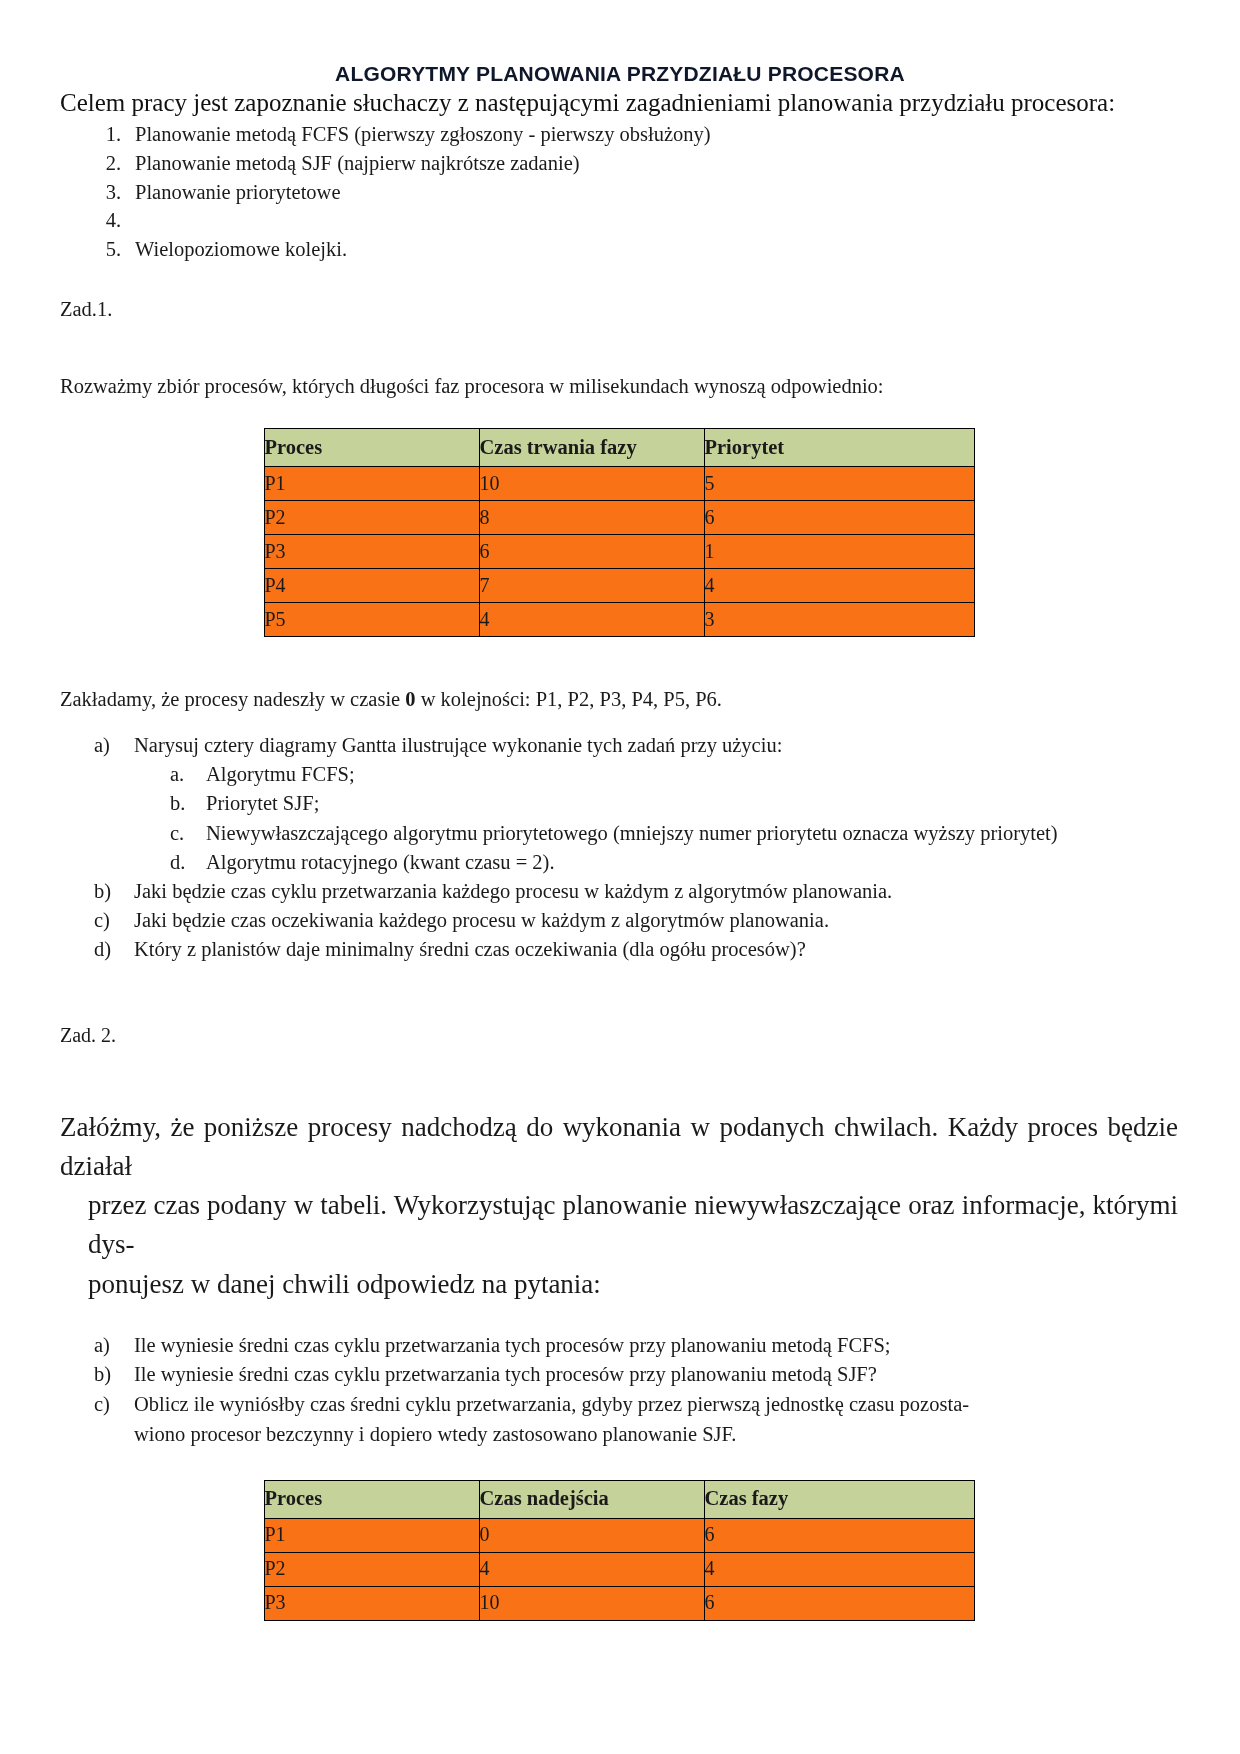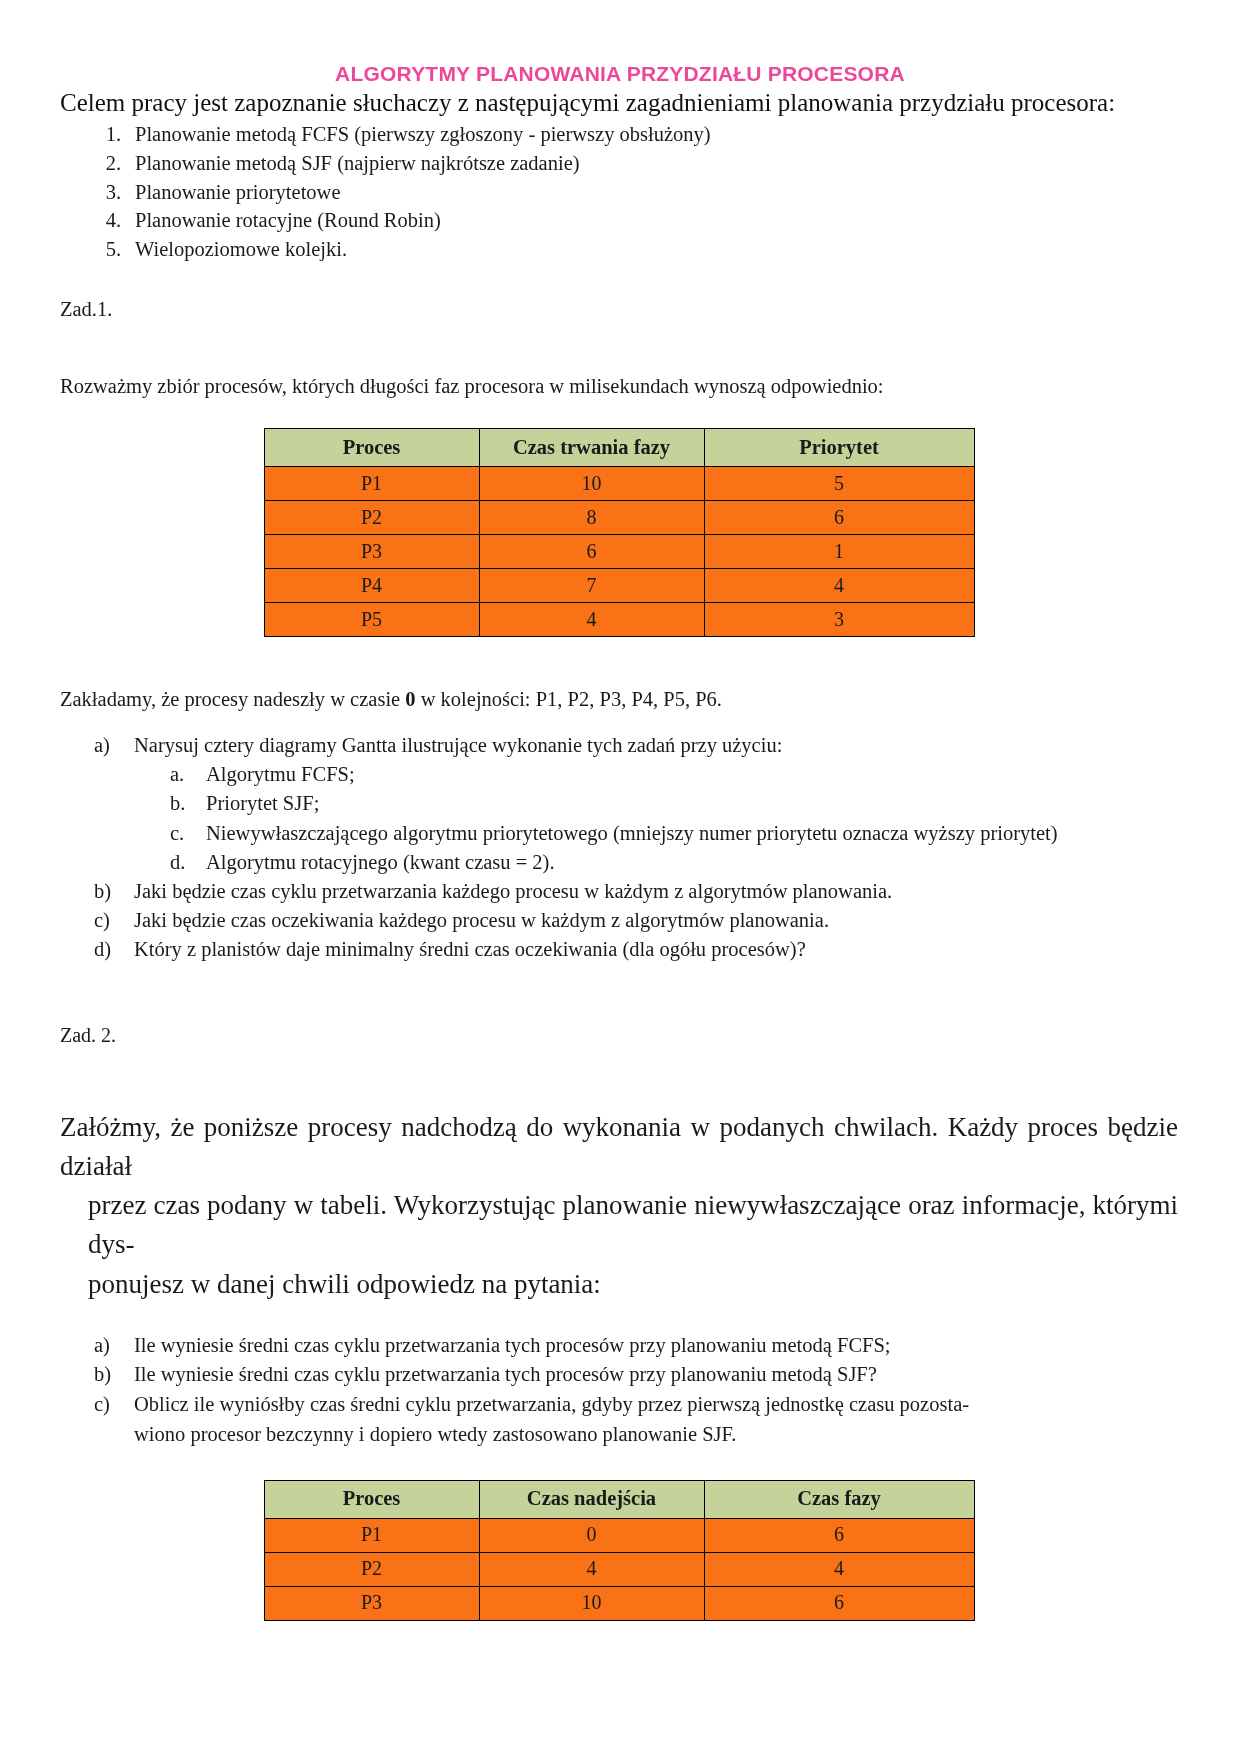--- a/index.html
+++ b/index.html
@@ -23,21 +23,21 @@
     box-sizing: border-box;
   }
   .doc-title {
     font-family: "Liberation Sans", "DejaVu Sans", sans-serif;
     font-weight: bold;
     font-size: 21px;
     letter-spacing: 0.2px;
     text-align: center;
     margin: 0;
     padding-top: 62px;
-    color: #ec4899;
+    color: #0f172a;
   }
   .body-wrap {
     padding: 0 62px 0 60px;
   }
   p.para {
     font-size: 25px;
     line-height: 1.37;
     margin: 0;
     color: #111;
   }
@@ -74,21 +74,21 @@
   }
   table.proc-table {
     border-collapse: collapse;
     margin: 30px auto 0 auto;
     width: 710px;
     table-layout: fixed;
   }
   table.proc-table th,
   table.proc-table td {
     border: 1.6px solid #000;
-    text-align: center;
+    text-align: left;
     font-size: 20px;
     padding: 3px 0 4px 0;
     height: 26px;
   }
   table.proc-table th {
     background: #c5d29a;
     font-weight: bold;
     font-size: 20.5px;
     height: 30px;
   }
@@ -186,21 +186,20 @@
       <li>
         <span class="marker">2.</span>
         <span class="txt">Planowanie metodą  SJF (najpierw najkrótsze zadanie)</span>
       </li>
       <li>
         <span class="marker">3.</span>
         <span class="txt">Planowanie priorytetowe</span>
       </li>
       <li>
         <span class="marker">4.</span>
-        <span class="txt">Planowanie rotacyjne (Round Robin)</span>
       </li>
       <li>
         <span class="marker">5.</span>
         <span class="txt">Wielopoziomowe kolejki.</span>
       </li>
     </ul>
 
     <p class="section-head">Zad.1.</p>
 
     <p class="lead-para">Rozważmy zbiór procesów, których długości faz procesora w milisekundach wynoszą odpowiednio:</p>

